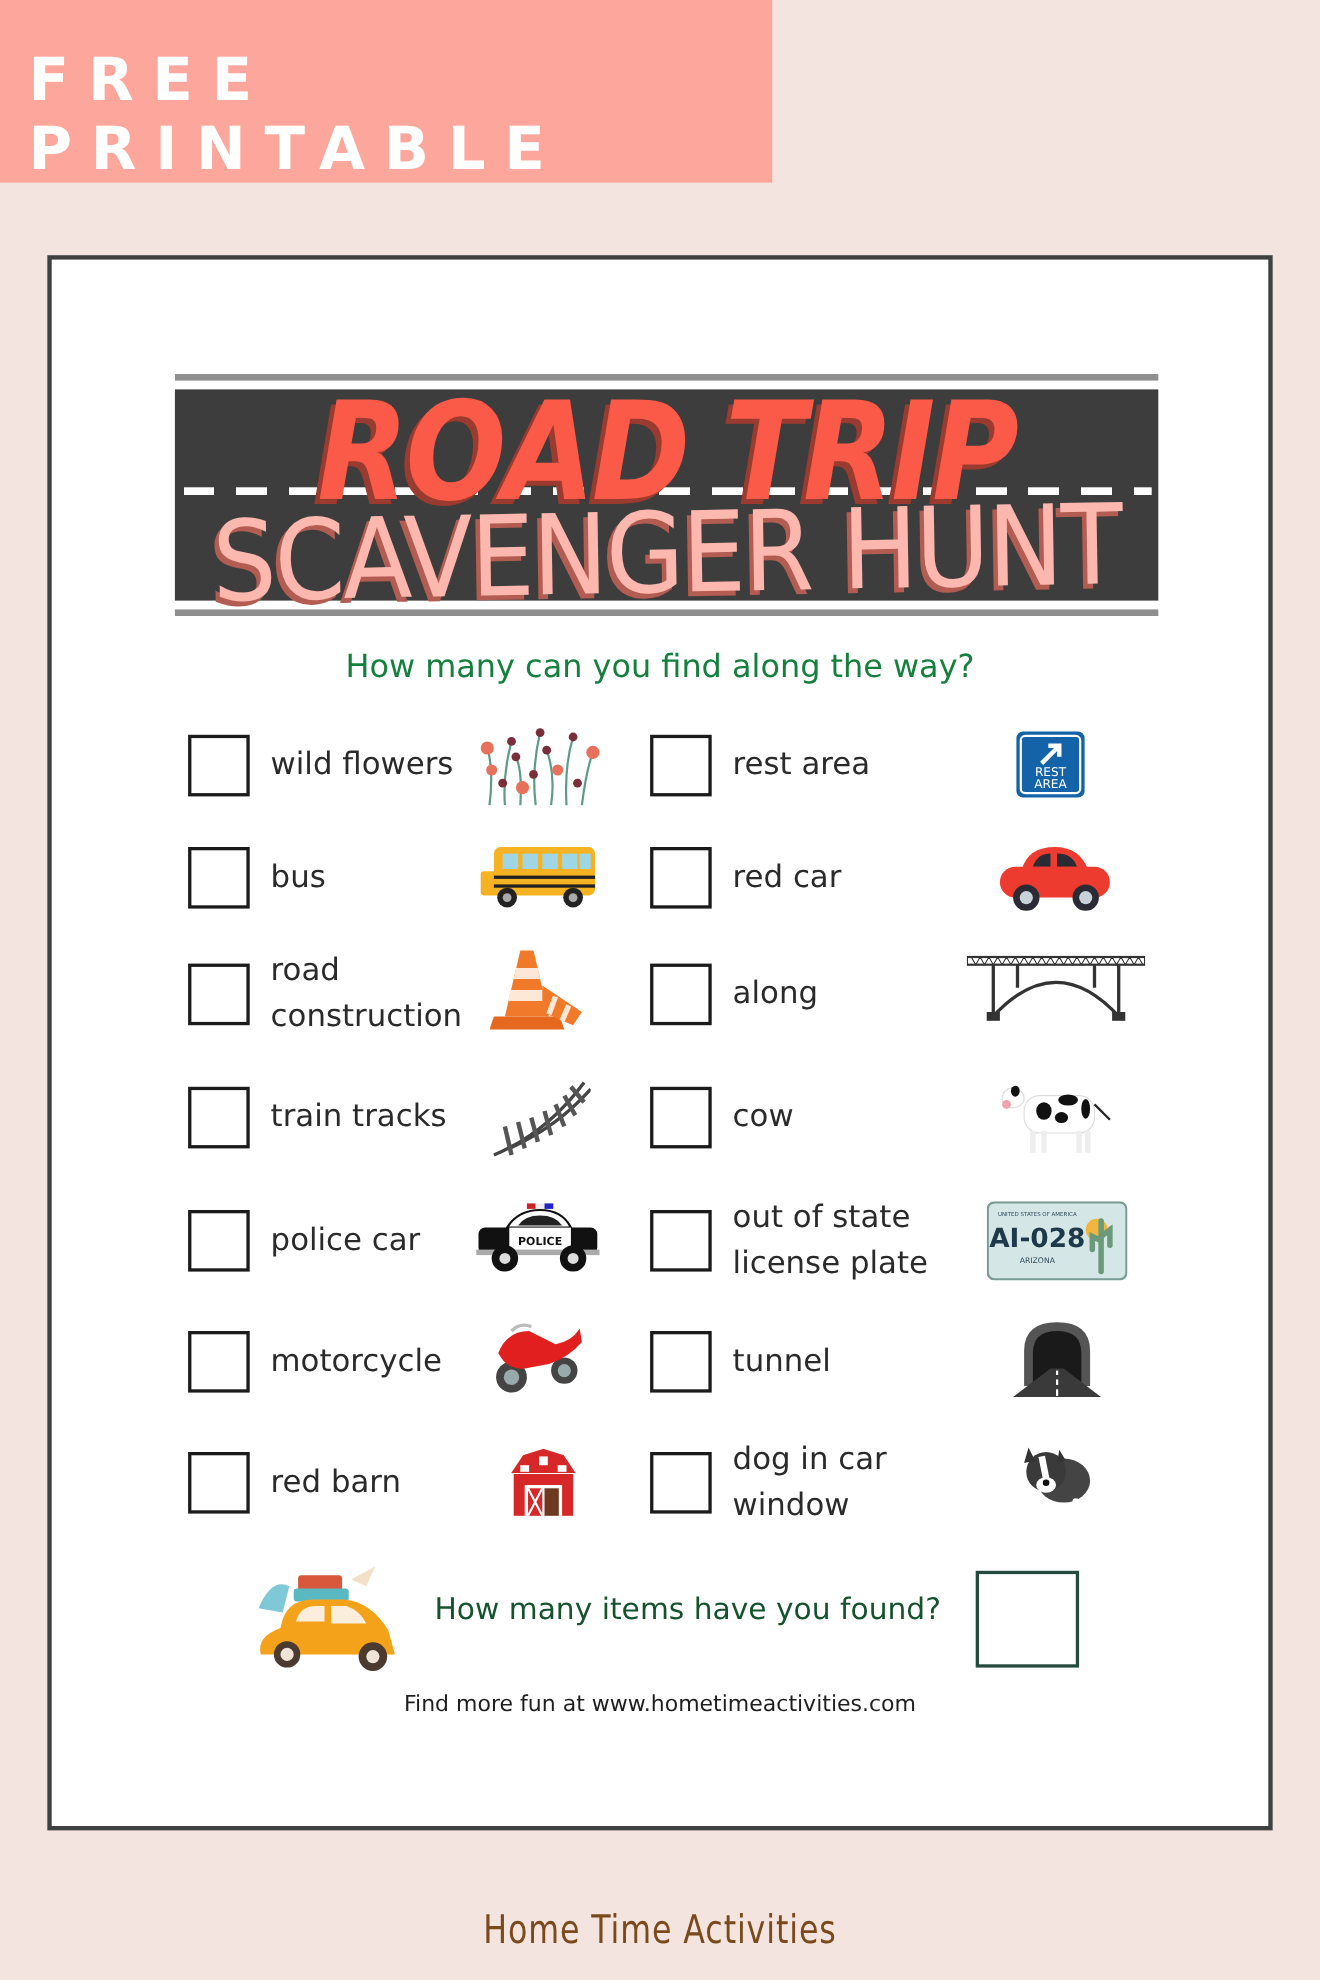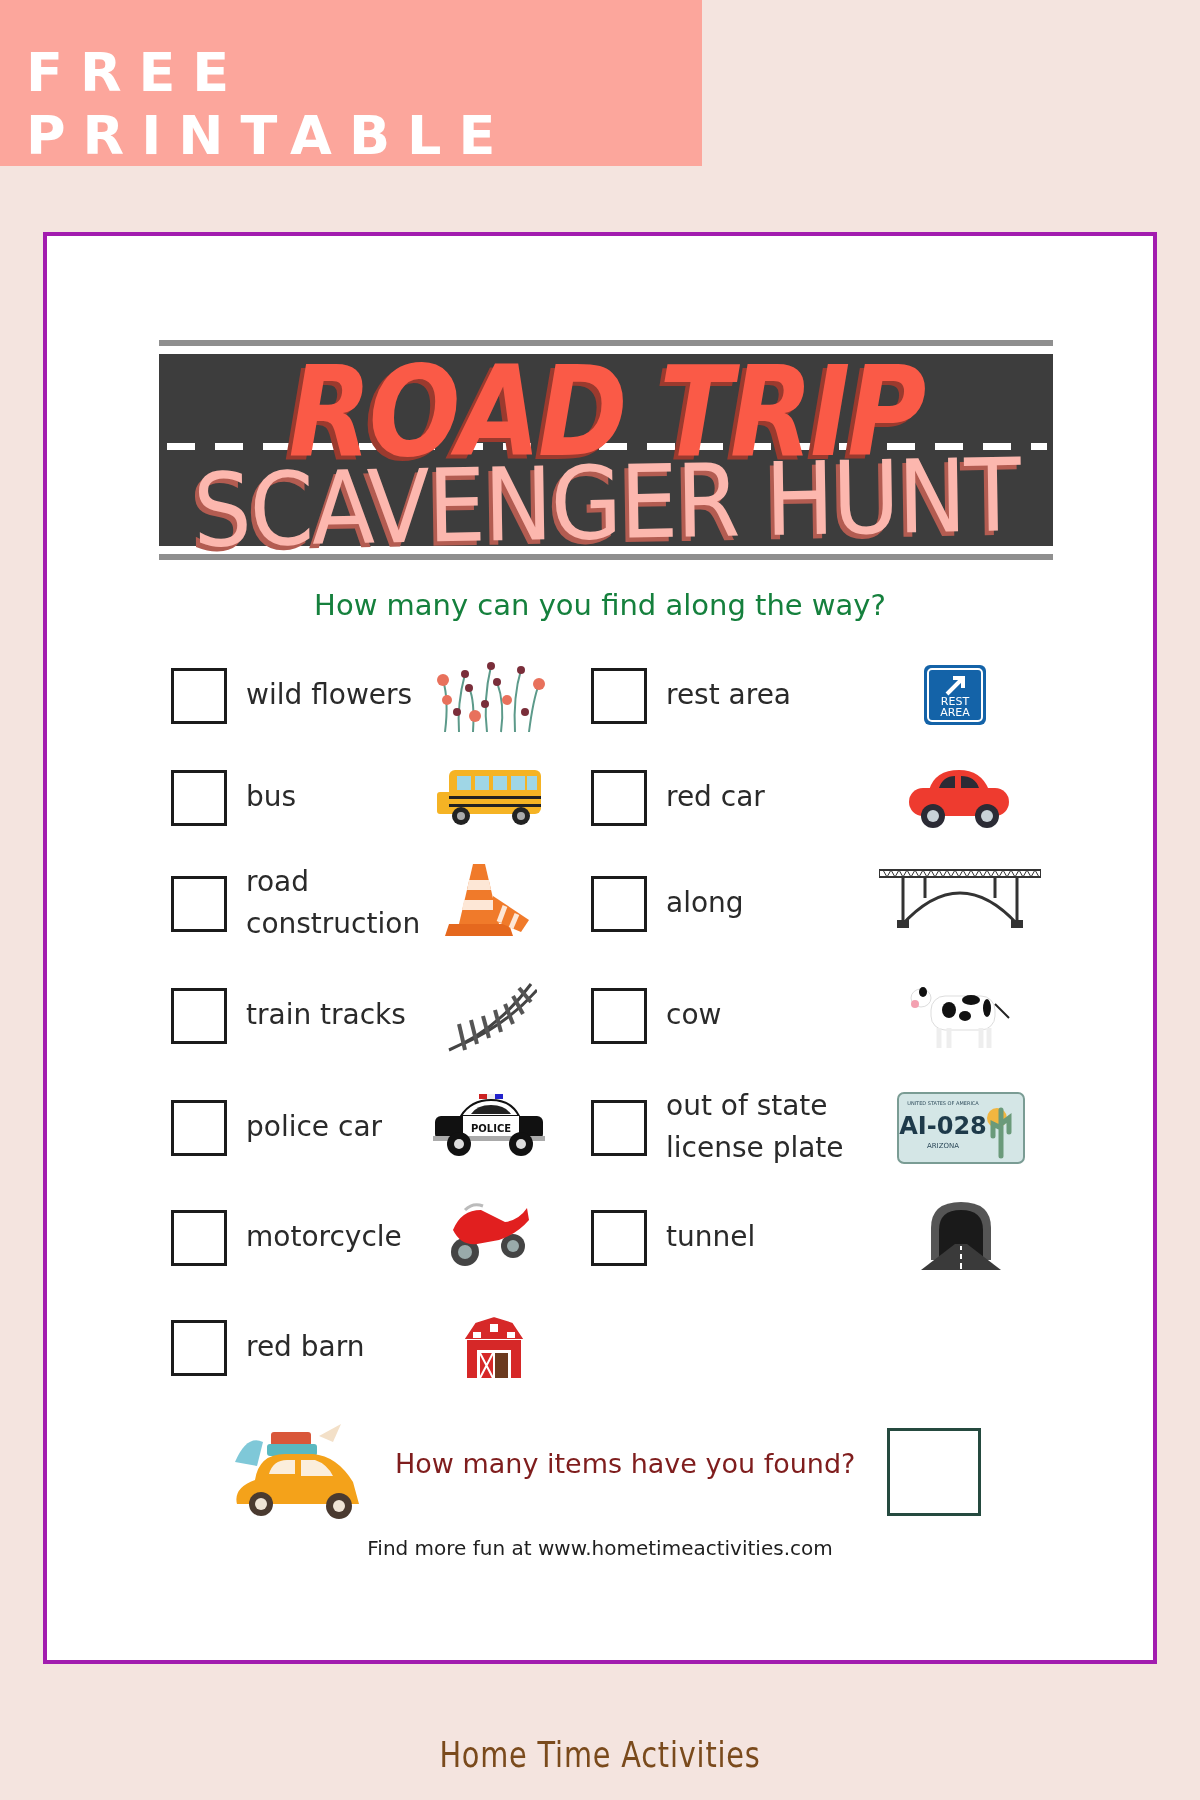--- a/index.html
+++ b/index.html
@@ -2,41 +2,41 @@
 <html><head>
 <meta charset="utf-8">
 <style>
   * { box-sizing: border-box; margin: 0; padding: 0; }
   html, body { width: 1200px; height: 1800px; }
   body { background: #f4e4df; position: relative; overflow: hidden; font-family: "DejaVu Sans", sans-serif; }
 
   .banner { position: absolute; left: 0; top: 0; width: 702px; height: 166px; background: #fca69c; }
   .banner-text { position: absolute; left: 26px; top: 41px; font-family: "DejaVu Sans", sans-serif; font-weight: bold; font-size: 54px; letter-spacing: 17px; color: #ffffff; }
 
-  .sheet { position: absolute; left: 43px; top: 232px; width: 1114px; height: 1432px; background: #ffffff; border: 4px solid #a21caf; }
+  .sheet { position: absolute; left: 43px; top: 232px; width: 1114px; height: 1432px; background: #ffffff; border: 4px solid #404040; }
 
   .road { position: absolute; left: 112px; top: 104px; width: 894px; height: 220px; }
   .road .rail-top { position: absolute; left: 0; top: 0; width: 100%; height: 6px; background: #8f8f8f; }
   .road .rail-bot { position: absolute; left: 0; bottom: 0; width: 100%; height: 6px; background: #8f8f8f; }
   .road .asphalt { position: absolute; left: 0; top: 14px; width: 100%; height: 192px; background: #3d3d3d; }
   .road .dashes { position: absolute; left: 8px; top: 103px; width: 880px; height: 7px;
      background: repeating-linear-gradient(90deg, #ffffff 0 28px, transparent 28px 48px); }
   .title-1 { position: absolute; left: 0; top: 18px; width: 100%; text-align: center; font-family: "DejaVu Sans", sans-serif; font-weight: bold; font-size: 108px; color: #fa5a47; font-style: italic; letter-spacing: -3px; transform: scaleY(1.15); text-shadow: -5px 4px 0 #9b3a2e; line-height: 1; }
   .title-2 { position: absolute; left: 0; top: 118px; width: 100%; text-align: center; font-family: "DejaVu Sans", sans-serif; font-size: 92px; color: #fcb7ae; letter-spacing: -2px; transform: scaleY(1.1) rotate(-1deg); text-shadow: -4px 4px 0 #b35c51; line-height: 1; }
 
   .subtitle { position: absolute; left: 0; top: 352px; width: 100%; text-align: center; font-family: "DejaVu Sans", sans-serif; font-size: 29px; color: #15803d; }
 
   .item { position: absolute; height: 60px; }
   .checkbox { position: absolute; left: 0; top: 0; width: 56px; height: 56px; border: 3px solid #1b1b1b; background: #fff; cursor: pointer; }
   .label { position: absolute; left: 75px; font-family: "DejaVu Sans", sans-serif; font-size: 28px; color: #2a2a2a; line-height: 42px; white-space: nowrap; }
   .label.one { top: 6px; }
   .label.two { top: -15px; }
   .pic { position: absolute; }
 
-  .footer-q { position: absolute; left: 348px; top: 1212px; font-family: "DejaVu Sans", sans-serif; font-size: 27px; color: #7f1d1d; }
+  .footer-q { position: absolute; left: 348px; top: 1212px; font-family: "DejaVu Sans", sans-serif; font-size: 27px; color: #14532d; }
   .count-box { position: absolute; left: 840px; top: 1192px; width: 94px; height: 88px; border: 3px solid #254a3f; background: #fff; }
   .footer-url { position: absolute; left: 0; top: 1300px; width: 100%; text-align: center; font-family: "DejaVu Sans", sans-serif; font-size: 20px; color: #1e1e1e; }
 
   .brand { position: absolute; left: 0; top: 1734px; width: 100%; text-align: center; font-family: "DejaVu Sans", sans-serif; font-size: 36px; color: #7a4a1c; transform: scaleX(0.8); letter-spacing: 1px; }
 </style>
 </head>
 <body>
 
 <div class="banner">
   <div class="banner-text">FREE PRINTABLE</div>
@@ -284,20 +284,39 @@
       <path d="M18 60 L18 30 Q18 10 40 10 Q62 10 62 30 L62 60 Z" fill="#1a1a1a"></path>
       <polygon points="0,70 34,44 46,44 80,70" fill="#3a3a3a"></polygon>
       <g stroke="#fff" stroke-width="2">
           <line x1="40" y1="46" x2="40" y2="50"></line>
           <line x1="40" y1="54" x2="40" y2="59"></line>
           <line x1="40" y1="63" x2="40" y2="69"></line>
         </g>
     </svg>
   </div>
 
+  <div class="item" style="left:544px;top:1084px;width:440px;">
+    <div class="checkbox"></div>
+    <div class="label two">
+      <div>dog in car</div>
+      <div>window</div>
+    </div>
+    <svg class="pic" style="left:336px;top:-10px;" width="68" height="70" viewBox="0 0 68 70">
+      <ellipse cx="40" cy="36" rx="24" ry="20" fill="#444"></ellipse>
+      <circle cx="24" cy="28" r="18" fill="#3a3a3a"></circle>
+      <path d="M20 14 L26 44" stroke="#fff" stroke-width="6"></path>
+      <ellipse cx="24" cy="40" rx="9" ry="7" fill="#fff"></ellipse>
+      <circle cx="24" cy="38" r="3" fill="#111"></circle>
+      <path d="M8 6 L14 18 L4 20 Z M36 8 L34 20 L42 18 Z" fill="#333"></path>
+      <g fill="#fff">
+          <rect x="20" y="54" width="6" height="12" rx="3"></rect>
+          <rect x="48" y="52" width="6" height="14" rx="3"></rect>
+        </g>
+    </svg>
+  </div>
 
   <svg style="position:absolute;left:182px;top:1186px;" width="140" height="100" viewBox="0 0 140 100">
     <path d="M6 40 Q18 12 34 20 L28 44 Z" fill="#7fc8d8"></path>
     <rect x="42" y="10" width="40" height="14" rx="3" fill="#d9573a"></rect>
     <rect x="38" y="22" width="50" height="12" rx="3" fill="#5ab8c0"></rect>
     <path d="M90 14 L112 2 L104 20 Z" fill="#f3e0c8"></path>
     <path d="M26 58 Q30 32 56 32 L84 32 Q108 34 124 60 L130 82 L8 82 Q4 66 26 58 Z" fill="#f4a21a"></path>
     <path d="M40 52 Q44 38 58 38 L66 38 L66 52 Z M72 38 L86 38 Q98 42 104 54 L72 54 Z" fill="#fbeedc"></path>
     <circle cx="32" cy="82" r="12" fill="#4a3a30"></circle>
       <circle cx="32" cy="82" r="6" fill="#efe4d6"></circle>

